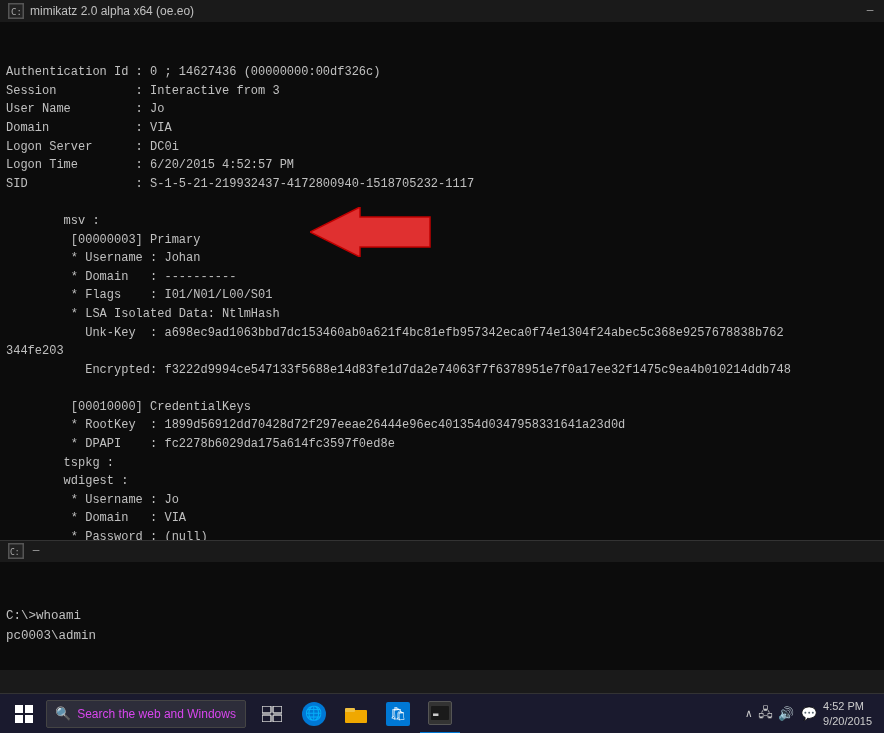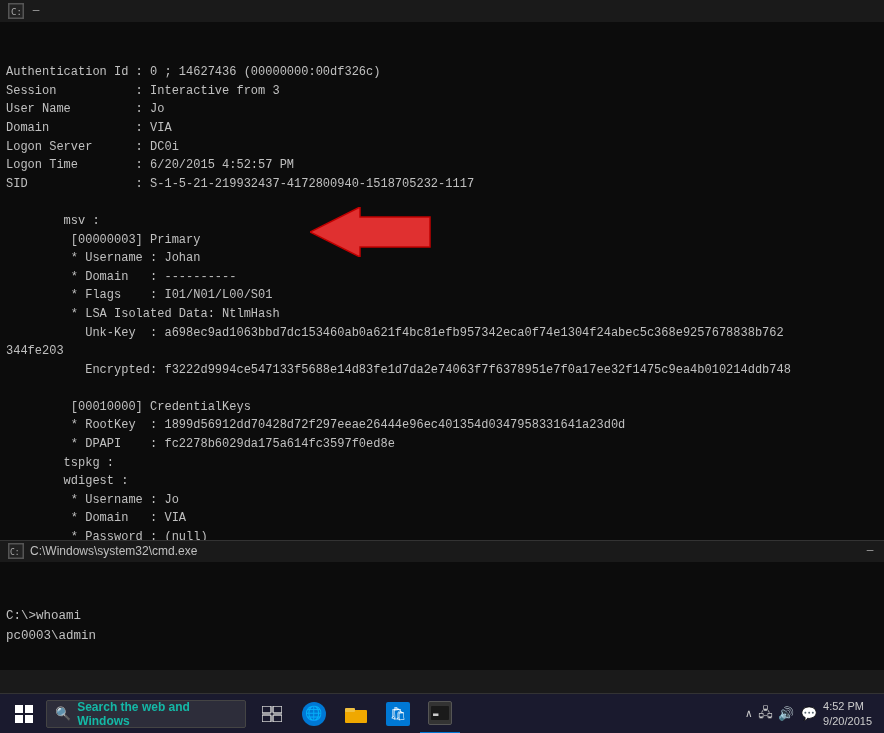--- a/index.html
+++ b/index.html
@@ -212,20 +212,21 @@
 <body>
 
 <div class="window-mimikatz">
   <div class="title-bar">
     <div class="title-bar-icon">
       <svg width="16" height="16" viewBox="0 0 16 16">
         <rect x="1" y="1" width="14" height="14" rx="1" fill="#222" stroke="#555" stroke-width="1"></rect>
         <text x="3" y="12" font-size="9" fill="#aaa" font-family="monospace">C:</text>
       </svg>
     </div>
+    <span class="title-bar-text">mimikatz 2.0 alpha x64 (oe.eo)</span>
     <div class="title-bar-controls">
       <span class="title-bar-btn">─</span>
     </div>
   </div>
   <div class="console-content">
 <span>
 Authentication Id : 0 ; 14627436 (00000000:00df326c)
 Session           : Interactive from 3
 User Name         : Jo
 Domain            : VIA
@@ -270,21 +271,20 @@
 <div class="separator-line" style="position:absolute; top:540px; left:0; z-index:10;"></div>
 
 <div class="window-cmd">
   <div class="title-bar">
     <div class="title-bar-icon">
       <svg width="16" height="16" viewBox="0 0 16 16">
         <rect x="1" y="1" width="14" height="14" rx="1" fill="#222" stroke="#555" stroke-width="1"></rect>
         <text x="2" y="12" font-size="8" fill="#aaa" font-family="monospace">C:</text>
       </svg>
     </div>
-    <span class="title-bar-text">C:\Windows\system32\cmd.exe</span>
     <div class="title-bar-controls">
       <span class="title-bar-btn">─</span>
     </div>
   </div>
   <div class="console-content">
 <span>
 C:\&gt;whoami
 pc0003\admin
 
 C:\&gt;</span>
@@ -297,21 +297,21 @@
     <svg width="20" height="20" viewBox="0 0 20 20">
       <rect x="1" y="1" width="8" height="8" fill="#fff"></rect>
       <rect x="11" y="1" width="8" height="8" fill="#fff"></rect>
       <rect x="1" y="11" width="8" height="8" fill="#fff"></rect>
       <rect x="11" y="11" width="8" height="8" fill="#fff"></rect>
     </svg>
   </div>
 
   <div class="taskbar-search">
     <span style="font-size:13px;">🔍</span>
-    <span style="font-size:12px; color:#14b8a6;font-weight:bold;">Search the web and Windows</span>
+    <span style="font-size:12px; color:#d946ef;">Search the web and Windows</span>
   </div>
 
   <div class="taskbar-apps">
     <div class="taskbar-app">
       <div class="taskbar-app-icon">
         <svg width="20" height="16" viewBox="0 0 20 16">
           <rect x="0" y="0" width="9" height="7" fill="none" stroke="#ccc" stroke-width="1.5" rx="1"></rect>
           <rect x="11" y="0" width="9" height="7" fill="none" stroke="#ccc" stroke-width="1.5" rx="1"></rect>
           <rect x="0" y="9" width="9" height="7" fill="none" stroke="#ccc" stroke-width="1.5" rx="1"></rect>
           <rect x="11" y="9" width="9" height="7" fill="none" stroke="#ccc" stroke-width="1.5" rx="1"></rect>

